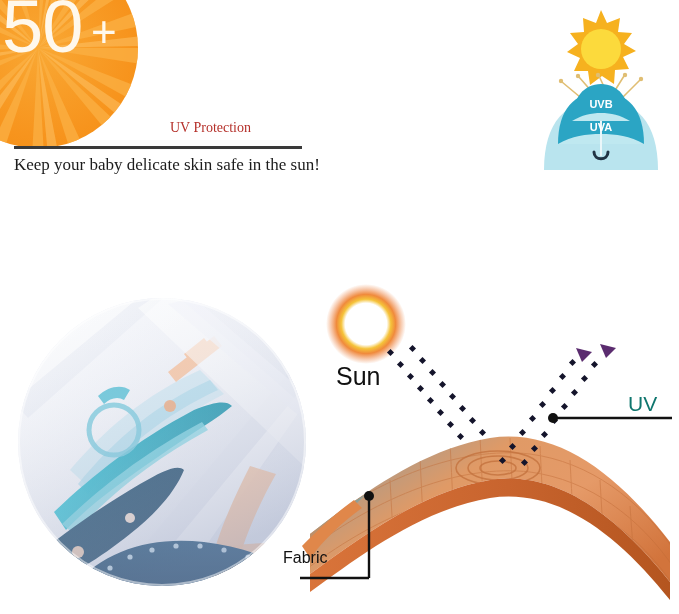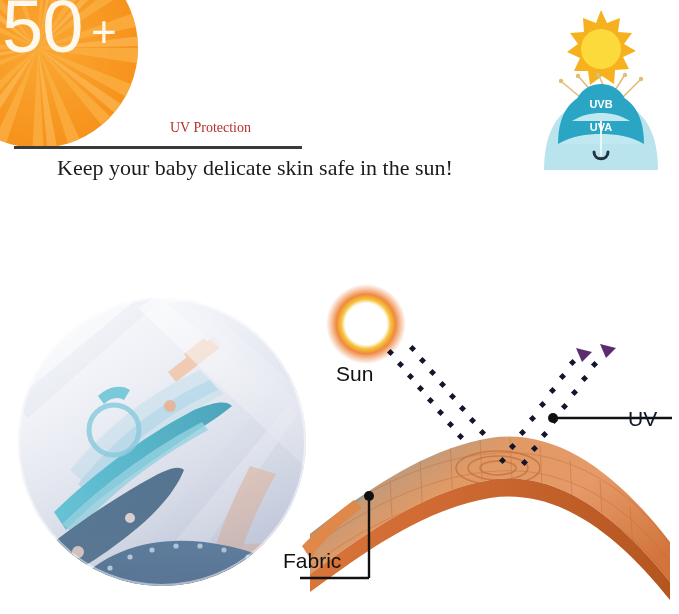--- a/index.html
+++ b/index.html
@@ -18,39 +18,39 @@
   .upf-num{position:absolute;left:64px;top:42px;font-size:74px;font-weight:400;
            line-height:1;color:#FFF8EC;letter-spacing:-1px;}
   .upf-plus{position:absolute;left:153px;top:62px;font-size:44px;line-height:1;color:#FFF8EC;}
 
   
   .uv-heading{position:absolute;left:170px;top:120px;font-size:14px;color:#B5302A;
               font-family:"Liberation Serif", serif;white-space:nowrap;}
   .divider{position:absolute;left:14px;top:146px;width:288px;height:3px;
            background:#3A3A3A;}
 
-  .line1{position:absolute;left:14px;top:155px;font-size:22px;color:#1c1c1c;white-space:nowrap;margin-left:43px;}
+  .line1{position:absolute;left:14px;top:155px;font-size:17px;color:#1c1c1c;white-space:nowrap;}
   .line2{position:absolute;left:14px;top:190px;font-size:19px;color:#1c1c1c;white-space:nowrap;}
 
   
   .umbrella-icon{position:absolute;left:528px;top:4px;width:146px;height:166px;}
 
   
   .photo-circle{position:absolute;left:18px;top:298px;width:288px;height:288px;
                 border-radius:50%;overflow:hidden;background:#ffffff;}
   .photo-circle svg{display:block;}
 
   
   .diagram{position:absolute;left:300px;top:282px;width:379px;height:332px;}
 
-  .sun-label{position:absolute;left:336px;top:362px;font-size:21px;color:#111;
+  .sun-label{position:absolute;left:336px;top:362px;font-size:25px;color:#111;
              font-family:"Liberation Sans", sans-serif;}
-  .uv-label{position:absolute;left:628px;top:407px;font-size:21px;color:#0f172a;
+  .uv-label{position:absolute;left:628px;top:392px;font-size:21px;color:#0f766e;
             font-family:"Liberation Sans", sans-serif;}
-  .fabric-label{position:absolute;left:283px;top:549px;font-size:21px;color:#111;
+  .fabric-label{position:absolute;left:283px;top:549px;font-size:16px;color:#111;
                 font-family:"Liberation Sans", sans-serif;}
 </style>
 </head>
 <body>
 
 <div class="stage">
 
   <div class="upf-badge">
     <svg class="upf-rays" viewBox="0 0 200 200">
       <g fill="#FBB044" opacity="0.75">

